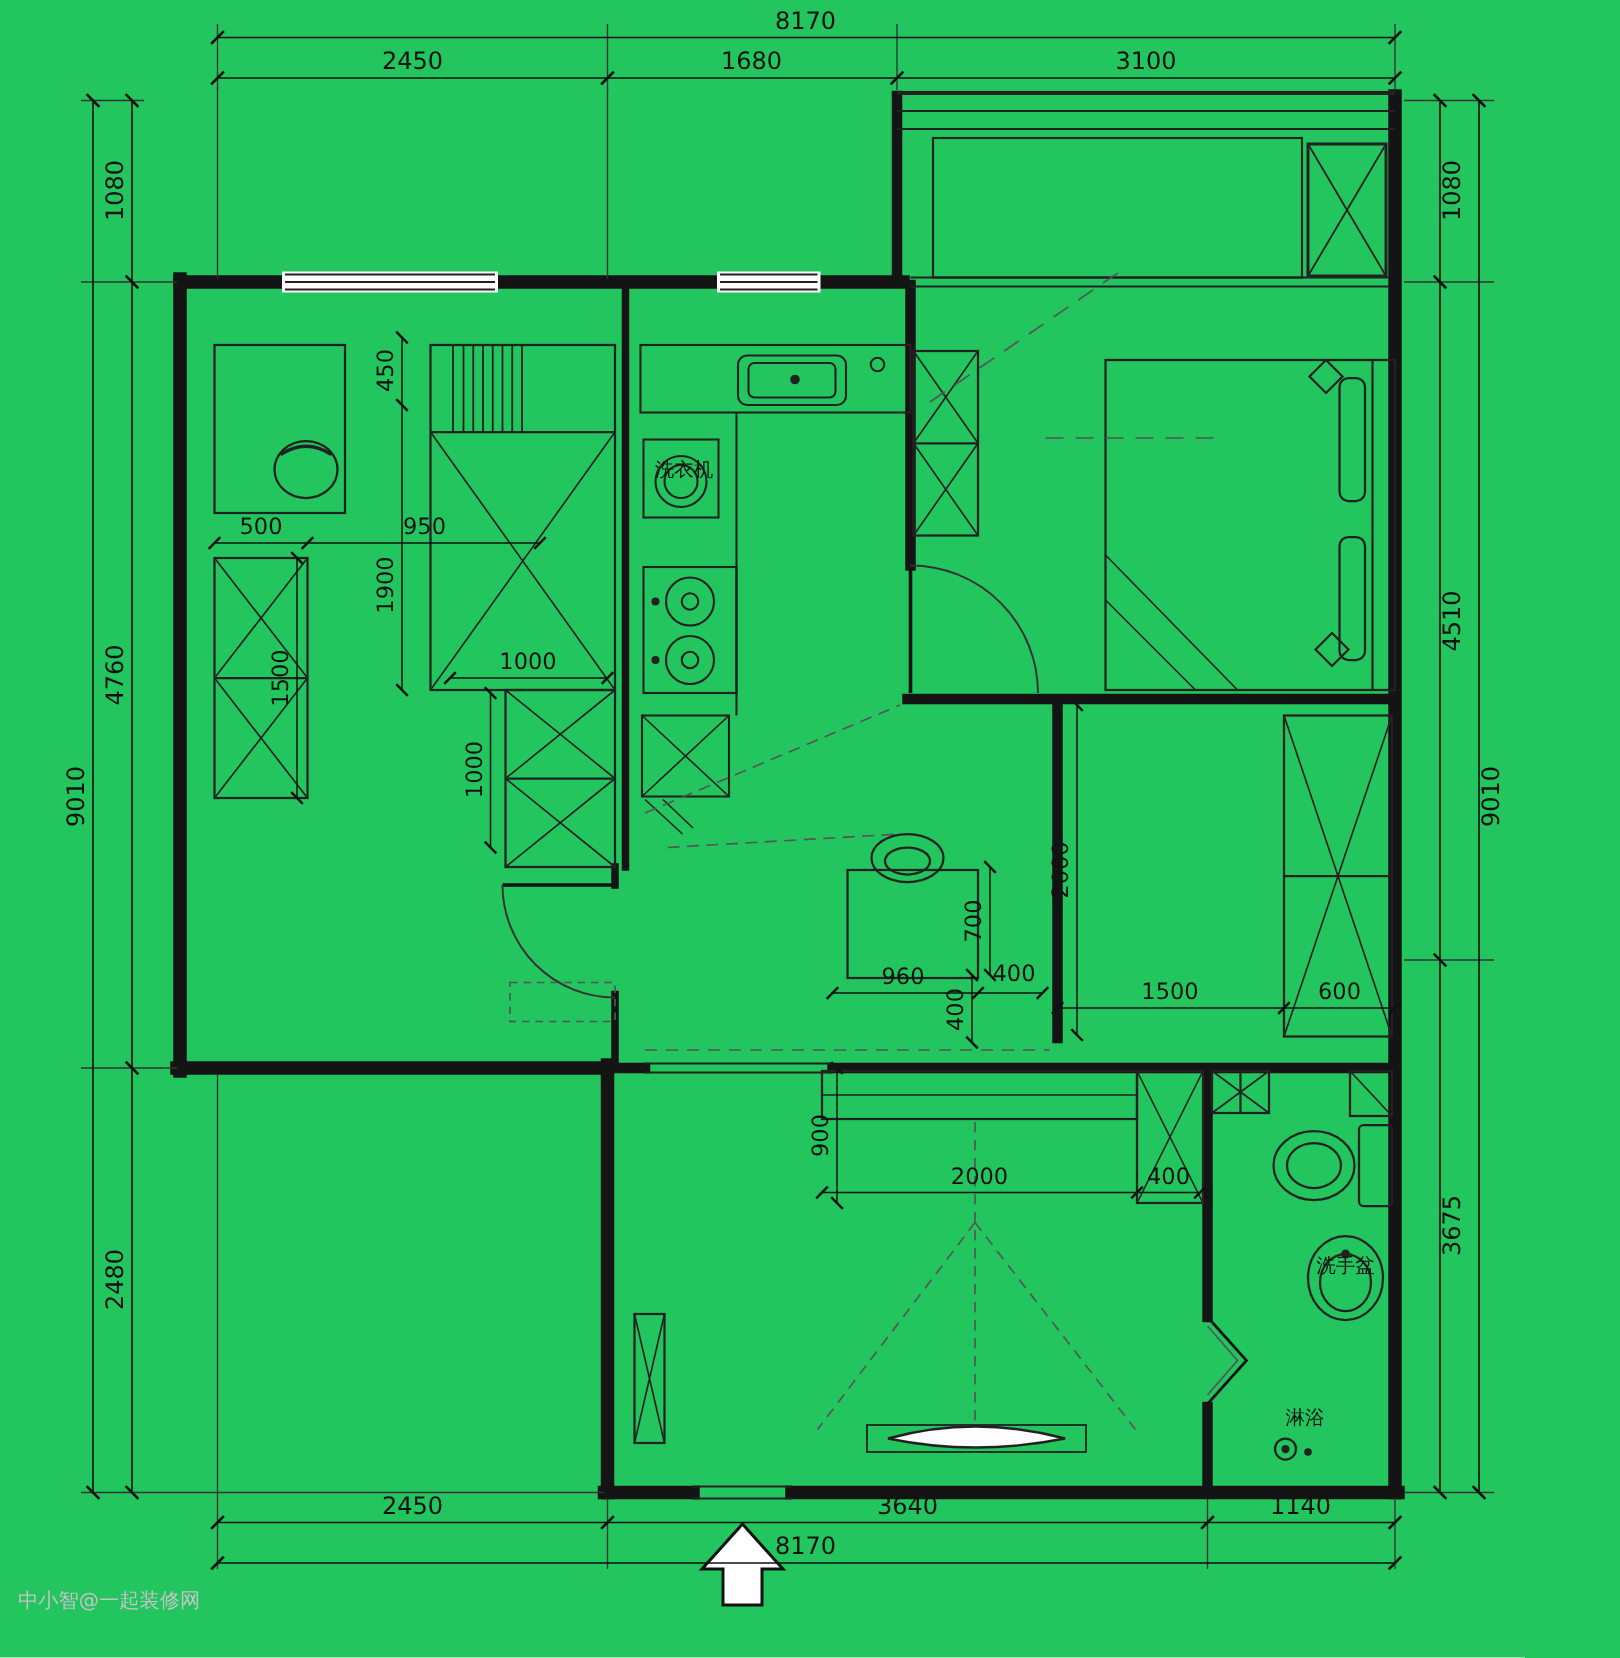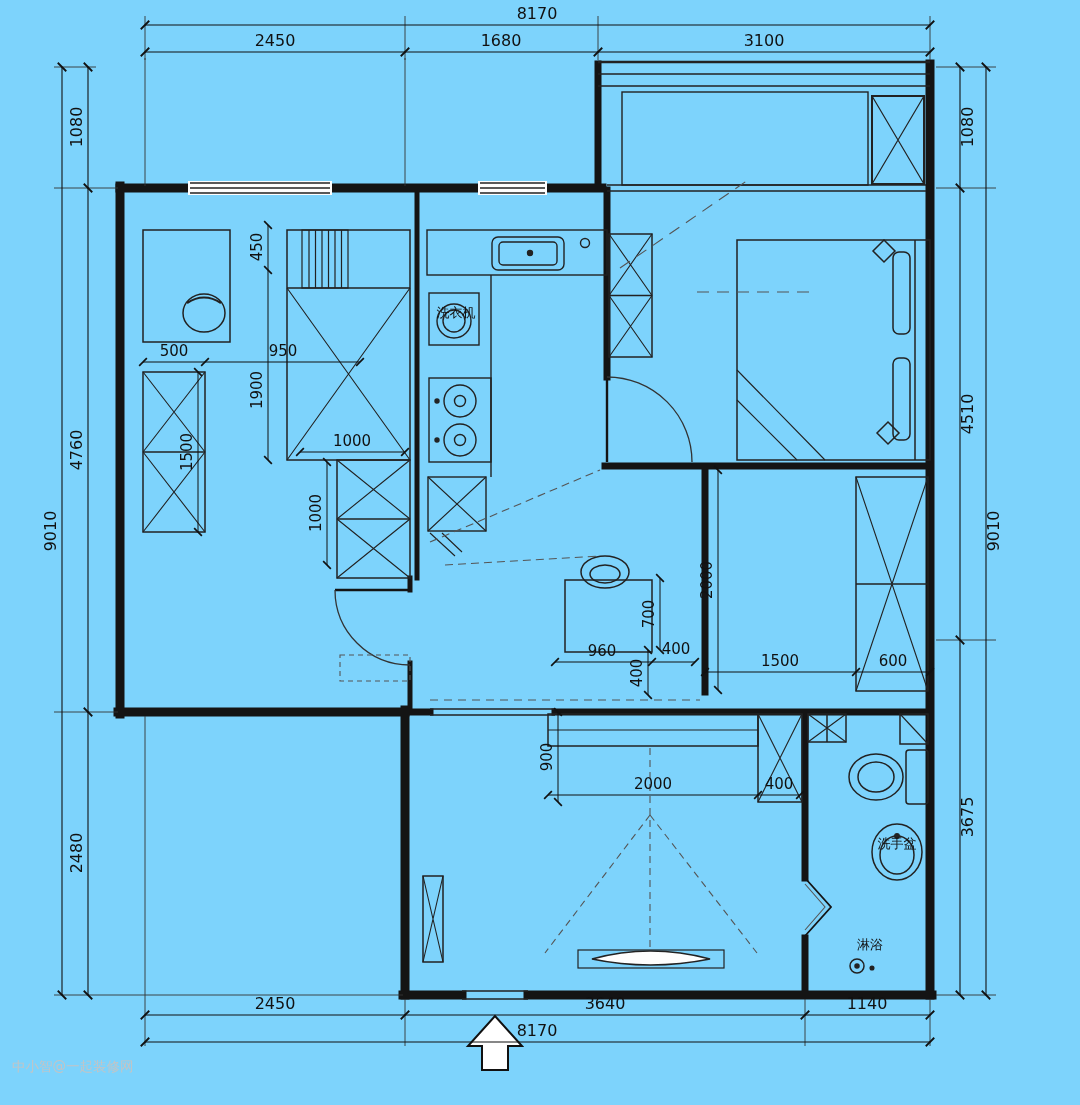--- a/index.html
+++ b/index.html
@@ -1,16 +1,16 @@
 <!DOCTYPE html>
 <html><head>
 <meta charset="utf-8">
 <style>
   html,body{margin:0;padding:0;background:#ffffff;}
-  .stage{position:relative;width:1080px;height:1105px;background:#7dd3fc;overflow:hidden;
+  .stage{position:relative;width:1080px;height:1105px;background:#22c55e;overflow:hidden;
          font-family:"DejaVu Sans",sans-serif;}
   svg{position:absolute;left:0;top:0;}
   .dimtxt{font-size:16px;fill:#111;font-family:"DejaVu Sans",sans-serif;}
   .dimtxt-s{font-size:15px;fill:#111;font-family:"DejaVu Sans",sans-serif;}
   .cjk{font-size:13px;fill:#111;font-family:"DejaVu Sans",sans-serif;}
   .wm{font-size:13.5px;fill:#c4c4c4;font-family:"DejaVu Sans",sans-serif;}
 </style>
 </head>
 <body>
 

